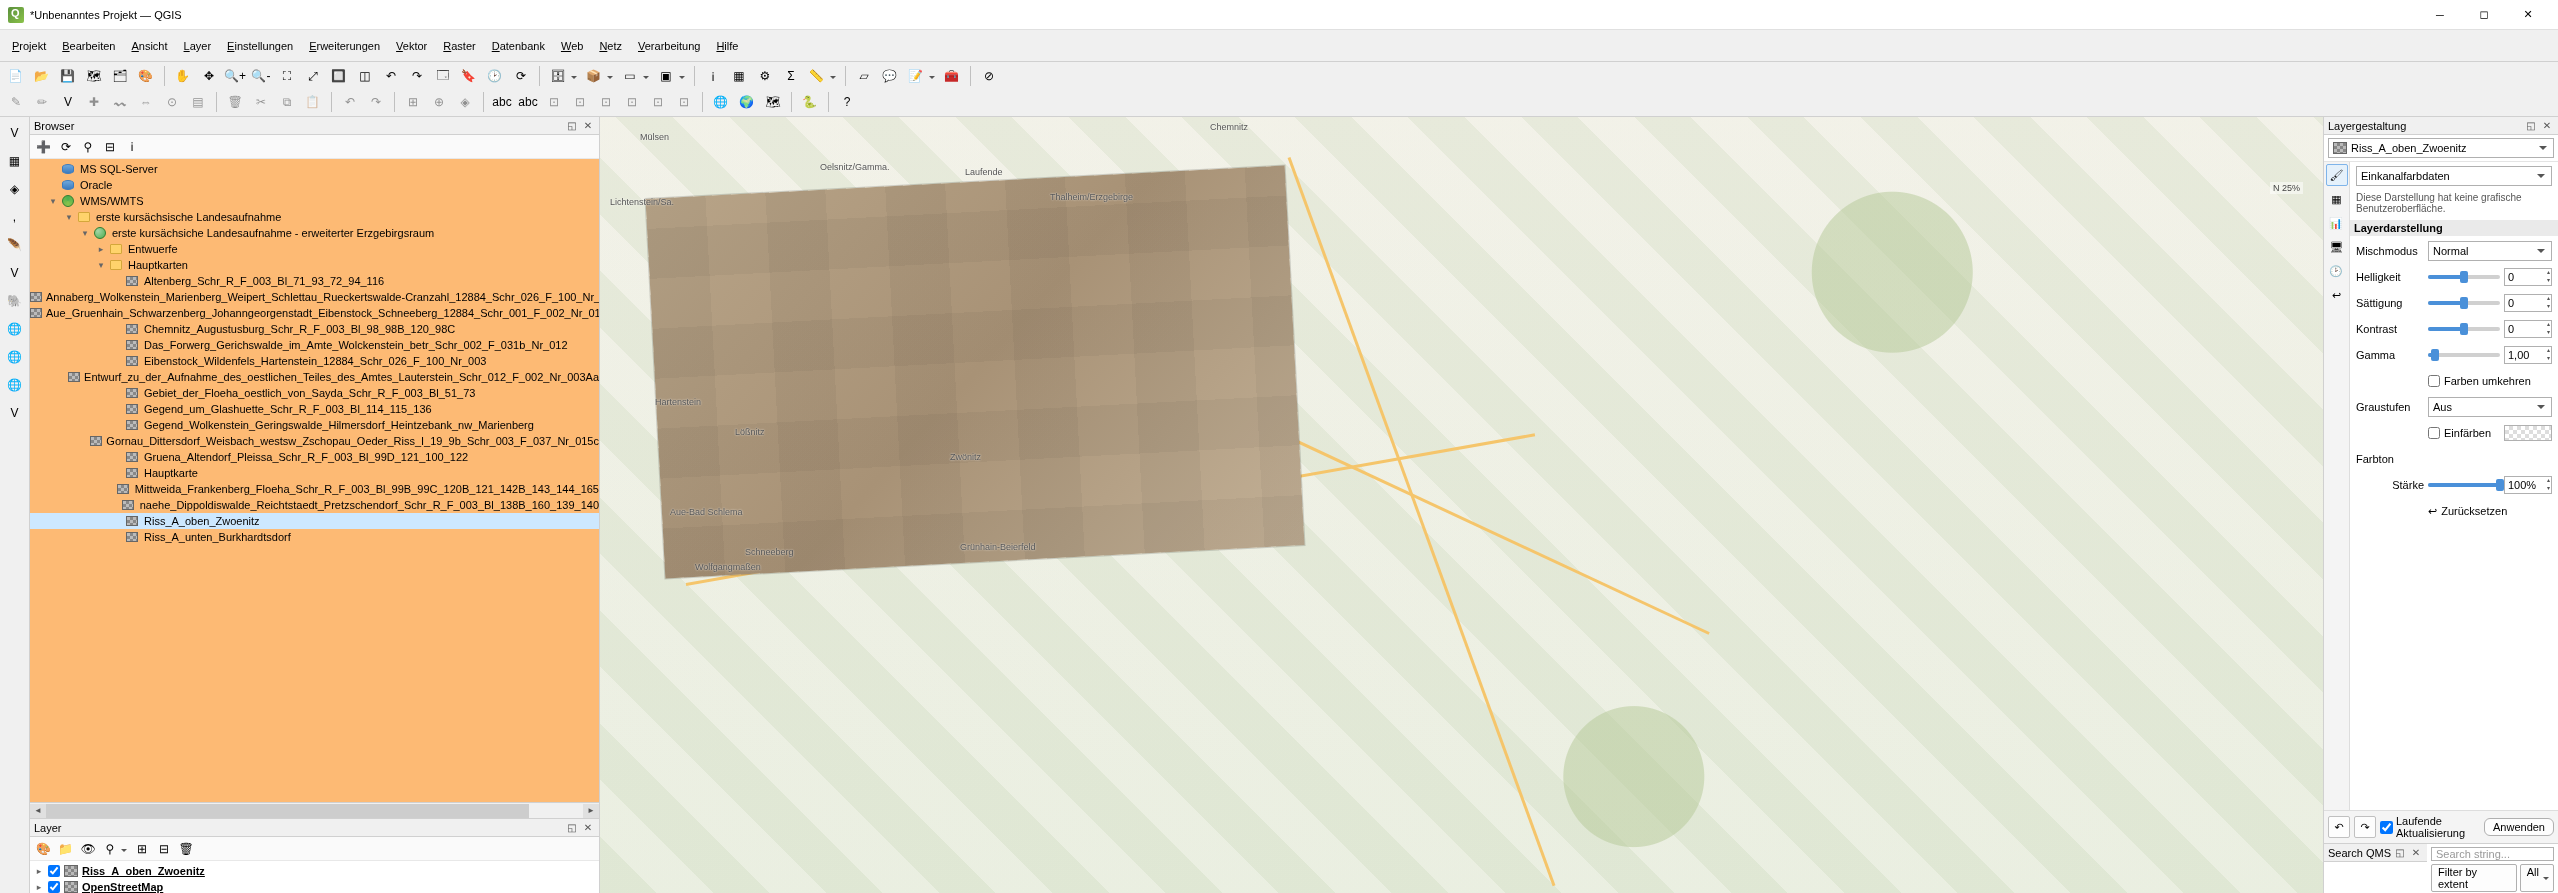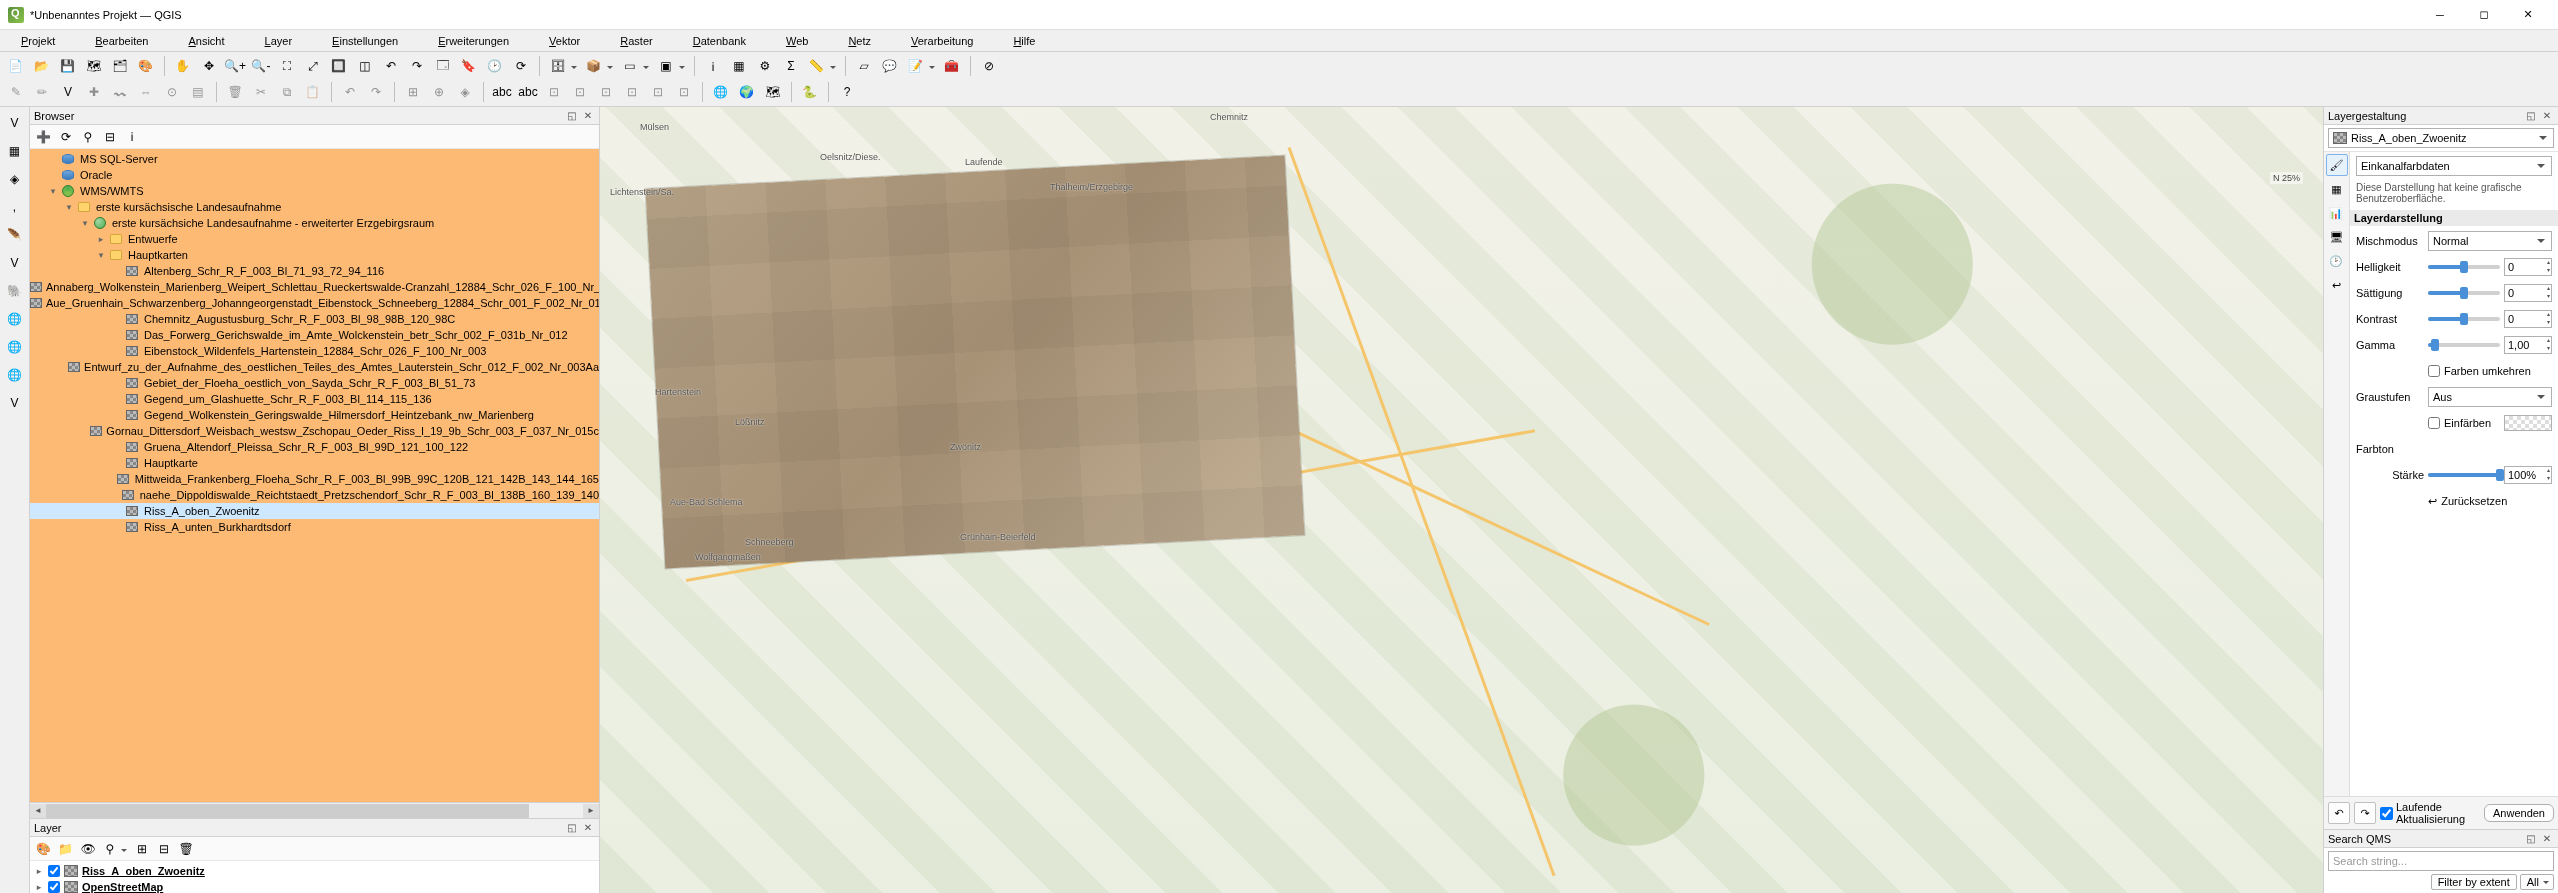--- a/index.html
+++ b/index.html
@@ -7,21 +7,21 @@
 
 
 .titlebar { height: 30px; background: #fff; display: flex; align-items: center; padding: 0 8px; border-bottom: 1px solid #e0e0e0; }
 .titlebar .qicon { width: 16px; height: 16px; background: linear-gradient(135deg,#5a8f3c,#8bc34a); border-radius: 2px; margin-right: 6px; position: relative; }
 .titlebar .qicon::after { content: "Q"; position: absolute; left: 3px; top: 0; color: #fff; font-weight: bold; font-size: 11px; }
 .titlebar .title { flex: 0 0 auto; }
 .titlebar .spacer { flex: 1; }
 .winbtn { width: 44px; height: 30px; display: flex; align-items: center; justify-content: center; cursor: default; }
 
 
-.menubar { height: 22px; background: #f0f0f0; display: flex; align-items: center; padding: 0 13px; border-bottom: 1px solid #d0d0d0; gap: 24px; }
+.menubar { height: 32px; background: #f0f0f0; display: flex; align-items: center; padding: 0 4px; border-bottom: 1px solid #d0d0d0; }
 .menubar .menuitem { padding: 2px 8px; cursor: default; }
 .menubar .menuitem .ul { text-decoration: underline; }
 
 
 .toolbars { background: #f0f0f0; padding: 2px 4px; display: flex; flex-direction: column; gap: 2px; border-bottom: 1px solid #d0d0d0; }
 .toolbar-row { display: flex; align-items: center; gap: 2px; flex-wrap: nowrap; }
 .tbtn { width: 24px; height: 24px; display: flex; align-items: center; justify-content: center; border: 1px solid transparent; border-radius: 2px; cursor: default; position: relative; }
 .tbtn.disabled { opacity: 0.4; }
 .tbtn.withdrop::after { content: ""; position: absolute; right: -8px; top: 50%; border: 3px solid transparent; border-top-color: #555; }
 .tbtn.withdrop { margin-right: 10px; }
@@ -108,21 +108,21 @@
 .prop-row .spin { width: 48px; height: 18px; border: 1px solid #b0b0b0; background: #fff; display: flex; align-items: center; padding: 0 3px; font-size: 10px; position: relative; }
 .prop-row .spin::after { content: "▴\A▾"; white-space: pre; position: absolute; right: 1px; top: -1px; font-size: 6px; line-height: 8px; color: #555; }
 .prop-row input[type=checkbox] { width: 12px; height: 12px; }
 .colorbox { width: 48px; height: 16px; border: 1px solid #b0b0b0; background: repeating-conic-gradient(#ddd 0 25%, #fff 0 50%) 0 0/8px 8px; }
 
 .styling-footer { border-top: 1px solid #ddd; padding: 4px; display: flex; align-items: center; gap: 4px; background: #f4f4f4; }
 .styling-footer .fbtn { width: 22px; height: 22px; border: 1px solid #c0c0c0; background: #fdfdfd; display: flex; align-items: center; justify-content: center; border-radius: 2px; font-size: 11px; }
 .styling-footer .chk { display: flex; align-items: center; gap: 3px; flex: 1; }
 .styling-footer .apply { padding: 2px 8px; border: 1px solid #b0b0b0; background: #fdfdfd; border-radius: 6px; }
 
-.qms-panel { height: 64px; border-top: 1px solid #d0d0d0; display: flex; flex-direction: column; background: #fff; }
+.qms-panel { height: 50px; border-top: 1px solid #d0d0d0; display: flex; flex-direction: row; background: #fff; }
 .qms-body { flex: 1; padding: 3px 4px; display: flex; flex-direction: column; gap: 3px; }
 .qms-search { height: 20px; border: 1px solid #b0b0b0; padding: 0 4px; color: #888; display: flex; align-items: center; }
 .qms-filters { display: flex; justify-content: flex-end; gap: 3px; }
 .qms-filters .qbtn { padding: 1px 6px; border: 1px solid #b0b0b0; background: #fdfdfd; border-radius: 2px; font-size: 10px; position: relative; }
 .qms-filters .qbtn.dd { padding-right: 14px; }
 .qms-filters .qbtn.dd::after { content:""; position:absolute; right:4px; top:50%; margin-top:-1px; border:3px solid transparent; border-top-color:#555; }
 
 
 .i-db { width:12px;height:10px;border:1px solid #3b7bbf;border-radius:6px/3px;background:linear-gradient(#6fa8dc,#3b7bbf); }
 .i-globe { width:12px;height:12px;border:1px solid #2e7d32;border-radius:50%;background:radial-gradient(circle at 30% 30%,#a5d6a7,#4caf50); }
@@ -508,21 +508,21 @@
 
   <div class="mapcanvas">
     <div class="mapbg"></div>
     <div class="road" style="left:10%;top:10%;width:60%;transform:rotate(25deg)"></div>
     <div class="road" style="left:5%;top:60%;width:50%;transform:rotate(-10deg)"></div>
     <div class="road" style="left:40%;top:5%;width:45%;transform:rotate(70deg)"></div>
     <div class="mapoverlay"></div>
     <div id="map-labels">
         <div class="maplabel" style="left: 40px; top: 15px;">Mülsen</div>
         <div class="maplabel" style="left: 10px; top: 80px;">Lichtenstein/Sa.</div>
-        <div class="maplabel" style="left: 220px; top: 45px;">Oelsnitz/Diese.</div>
+        <div class="maplabel" style="left: 220px; top: 45px;">Oelsnitz/Gamma.</div>
         <div class="maplabel" style="left: 55px; top: 280px;">Hartenstein</div>
         <div class="maplabel" style="left: 135px; top: 310px;">Lößnitz</div>
         <div class="maplabel" style="left: 70px; top: 390px;">Aue-Bad Schlema</div>
         <div class="maplabel" style="left: 145px; top: 430px;">Schneeberg</div>
         <div class="maplabel" style="left: 365px; top: 50px;">Laufende</div>
         <div class="maplabel" style="left: 450px; top: 75px;">Thalheim/Erzgebirge</div>
         <div class="maplabel" style="left: 350px; top: 335px;">Zwönitz</div>
         <div class="maplabel" style="left: 360px; top: 425px;">Grünhain-Beierfeld</div>
         <div class="maplabel" style="left: 610px; top: 5px;">Chemnitz</div>
         <div class="maplabel" style="left: 95px; top: 445px;">Wolfgangmaßen</div>

